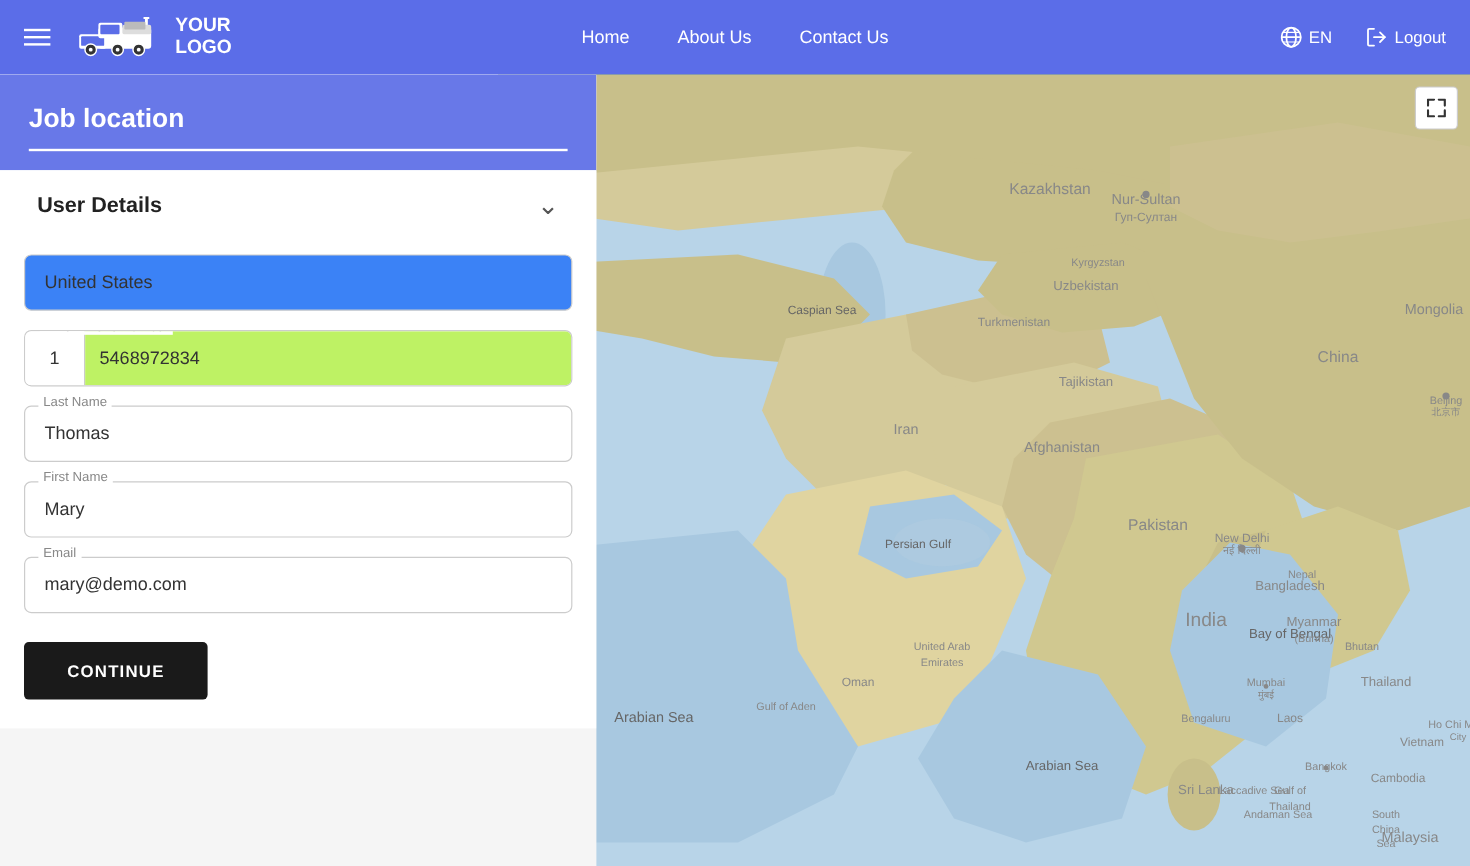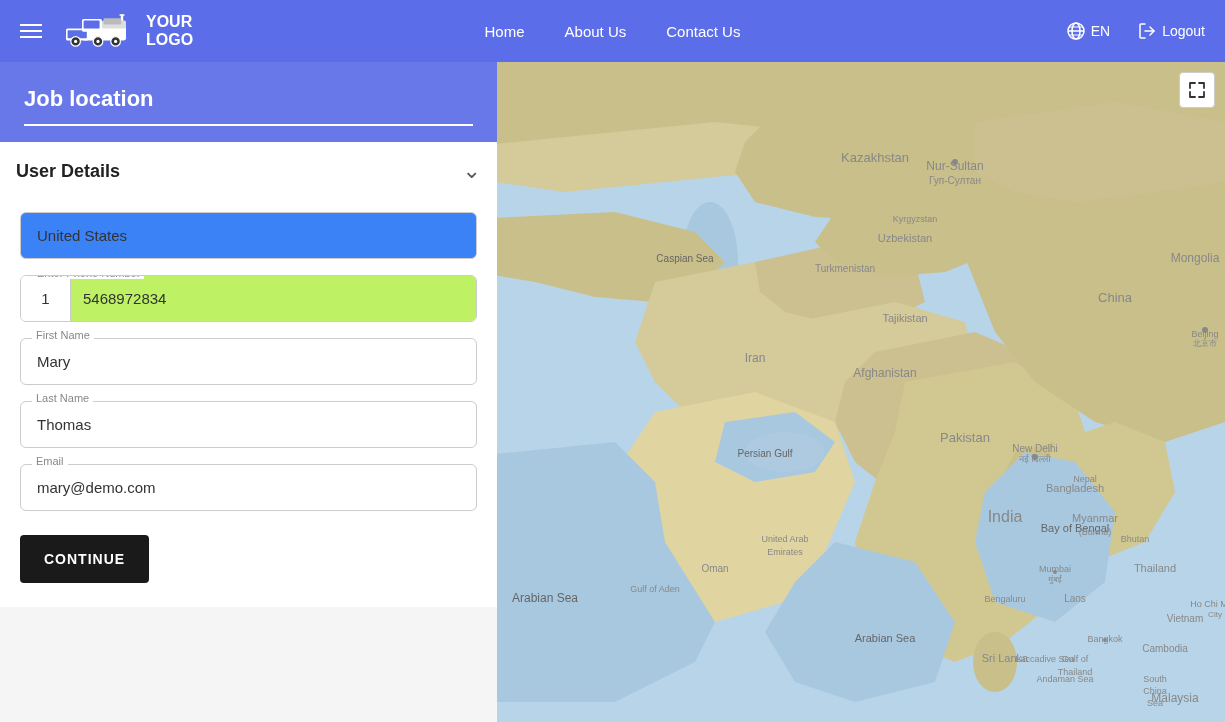--- a/index.html
+++ b/index.html
@@ -137,21 +137,21 @@
     .user-details-section {
       background: white;
       margin: 0;
       padding: 0;
     }
 
     .user-details-header {
       display: flex;
       align-items: center;
       justify-content: space-between;
-      padding: 16px 16px;
+      padding: 16px 31px;
       cursor: pointer;
       background: white;
     }
     .user-details-header h3 {
       font-size: 18px;
       font-weight: 600;
       color: #222;
     }
     .chevron-down {
       font-size: 22px;
@@ -240,21 +240,21 @@
       color: #333;
       background: white;
       outline: none;
     }
 
     
     .continue-btn {
       background: #1a1a1a;
       color: white;
       border: none;
-      padding: 16px 24px;
+      padding: 16px 36px;
       font-size: 14px;
       font-weight: bold;
       letter-spacing: 1px;
       cursor: pointer;
       border-radius: 4px;
       margin-top: 8px;
     }
   </style>
 </head>
 <body>
@@ -463,28 +463,28 @@
 
       
       <div class="phone-group">
         <span class="phone-label">Enter Phone Number</span>
         <div class="phone-country-code">1</div>
         <input type="text" class="phone-number-input" value="5468972834" style="">
       </div>
 
       
       <div class="labeled-input">
+        <label>Last Name</label>
+        <input type="text" value="Thomas" style="">
+      </div>
+
+      
+      <div class="labeled-input">
         <label>First Name</label>
         <input type="text" value="Mary" style="">
-      </div>
-
-      
-      <div class="labeled-input">
-        <label>Last Name</label>
-        <input type="text" value="Thomas" style="">
       </div>
 
       
       <div class="labeled-input">
         <label>Email</label>
         <input type="email" value="mary@demo.com" style="">
       </div>
 
       
       <button class="continue-btn">CONTINUE</button>

